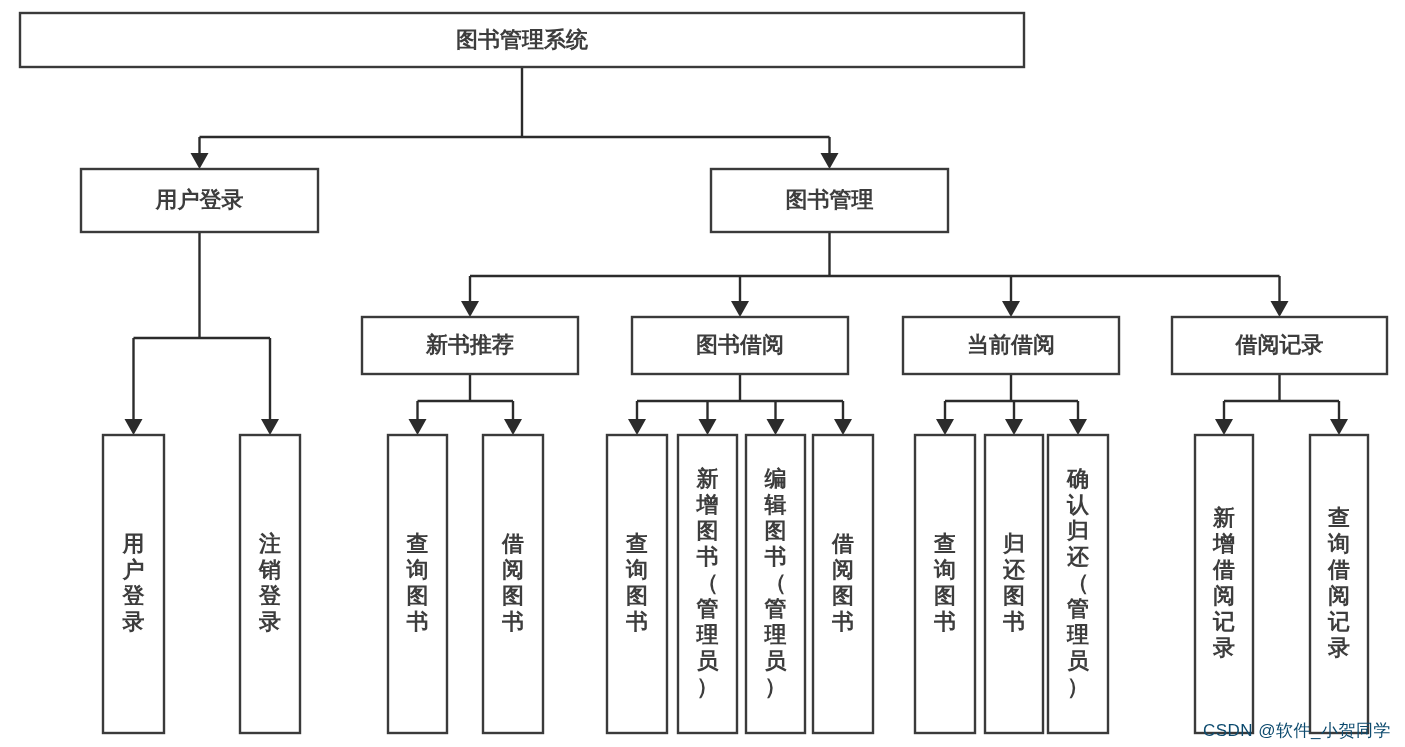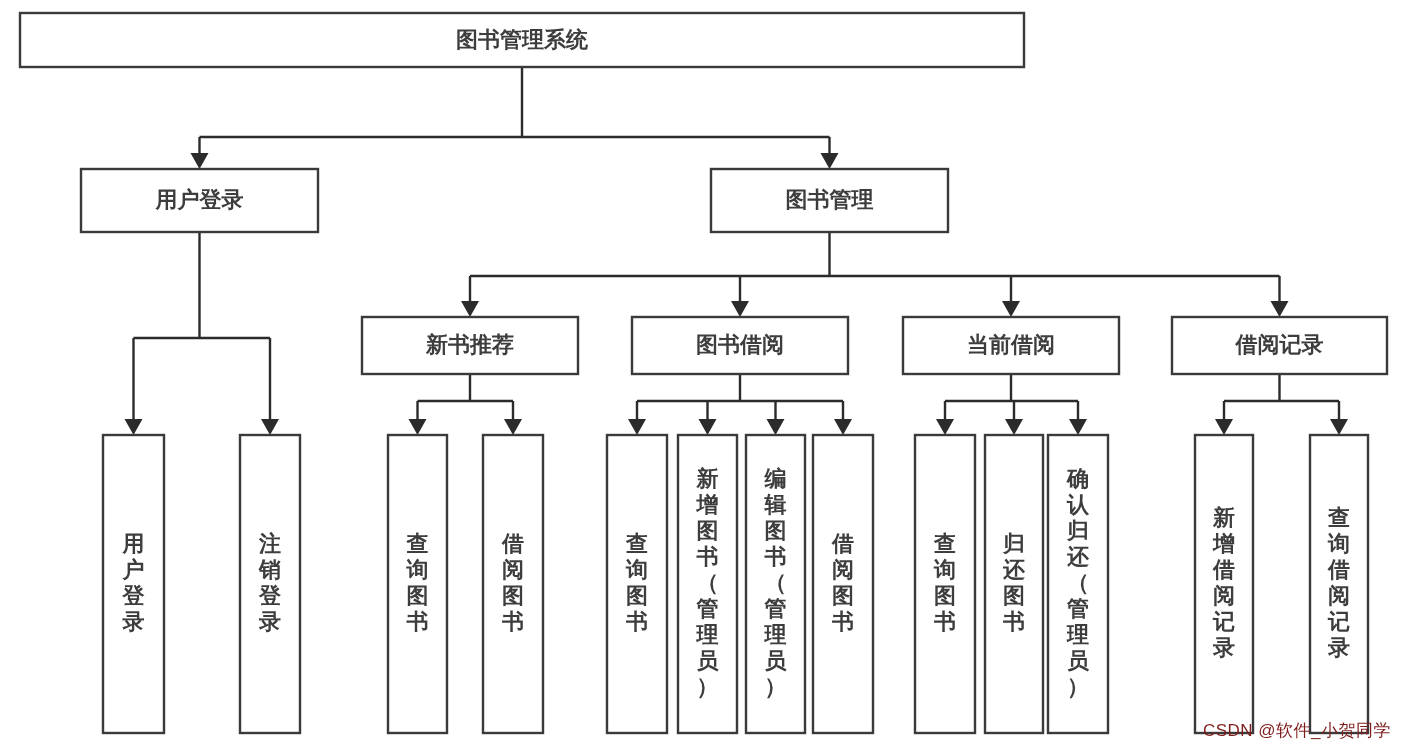--- a/index.html
+++ b/index.html
@@ -49,21 +49,21 @@
   .arrow-head {
     fill: #2b2b2b;
     stroke: none;
   }
   .watermark {
     position: absolute;
     right: 14px;
     bottom: 5px;
     font-family: "Liberation Sans", "DejaVu Sans", sans-serif;
     font-size: 17px;
-    color: #7f1d1d;
+    color: #0c4a6e;
     white-space: nowrap;
     letter-spacing: 0.5px;
     pointer-events: none;
   }
 </style>
 </head>
 <body>
 
 <div id="chart-root">
   <svg id="tree-svg" width="1405" height="747" viewBox="0 0 1405 747" xmlns="http://www.w3.org/2000/svg">

